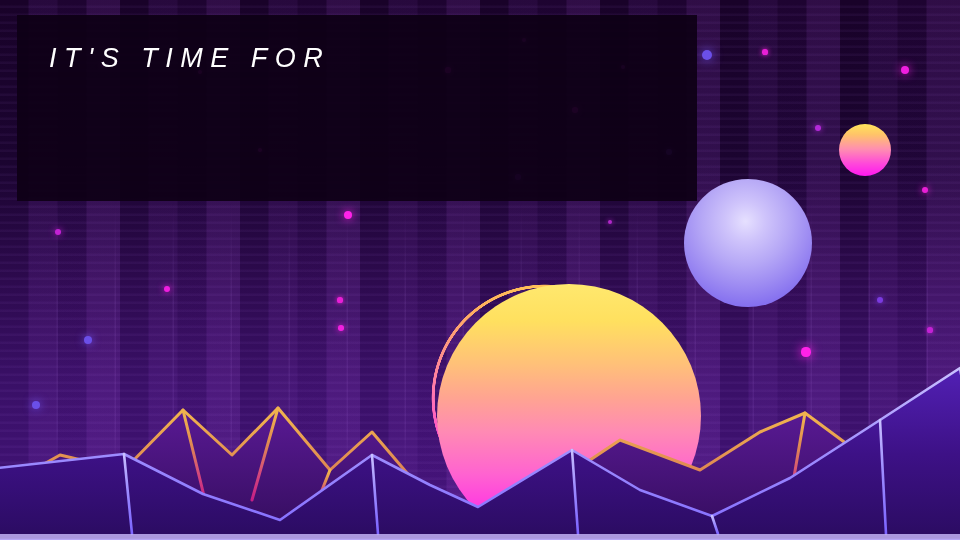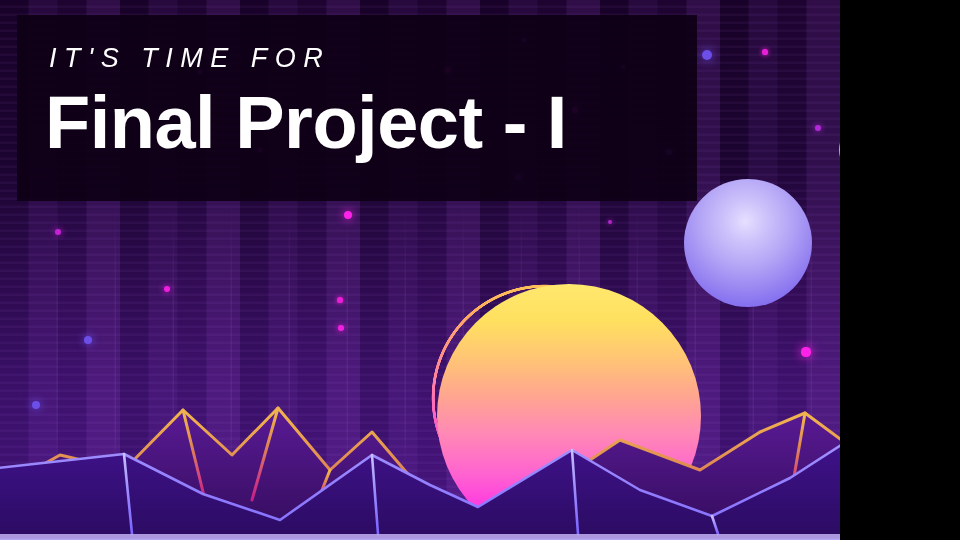--- a/index.html
+++ b/index.html
@@ -3,21 +3,21 @@
 <meta charset="utf-8">
 <title>Final Project - I</title>
 <style>
   html, body {
     margin: 0;
     padding: 0;
     background: #000;
   }
   #slide {
     position: relative;
-    width: 840px;
+    width: 960px;
     height: 540px;
     overflow: hidden;
     background: #8b5cf6;
     font-family: "Liberation Sans", sans-serif;
   }
   #slide * { box-sizing: border-box; }
 
   
   .layer {
     position: absolute;
@@ -270,16 +270,15 @@
         <line x1="572" y1="450" x2="578" y2="534"></line>
         <line x1="712" y1="516" x2="718" y2="534"></line>
         <line x1="880" y1="420" x2="886" y2="534"></line>
       </g>
     <rect id="ground-band" x="0" y="534" width="960" height="6" fill="#c2b2f5" opacity="0.85"></rect>
     <line id="ground-line" x1="0" y1="533" x2="960" y2="533" stroke="url(#gradGround)" stroke-width="3"></line>
   </svg>
 
   <div id="title-panel">
     <div id="kicker">IT'S TIME FOR</div>
-    <div id="headline">Final Project - I</div>
   </div>
 
 </div>
 
 </body></html>

